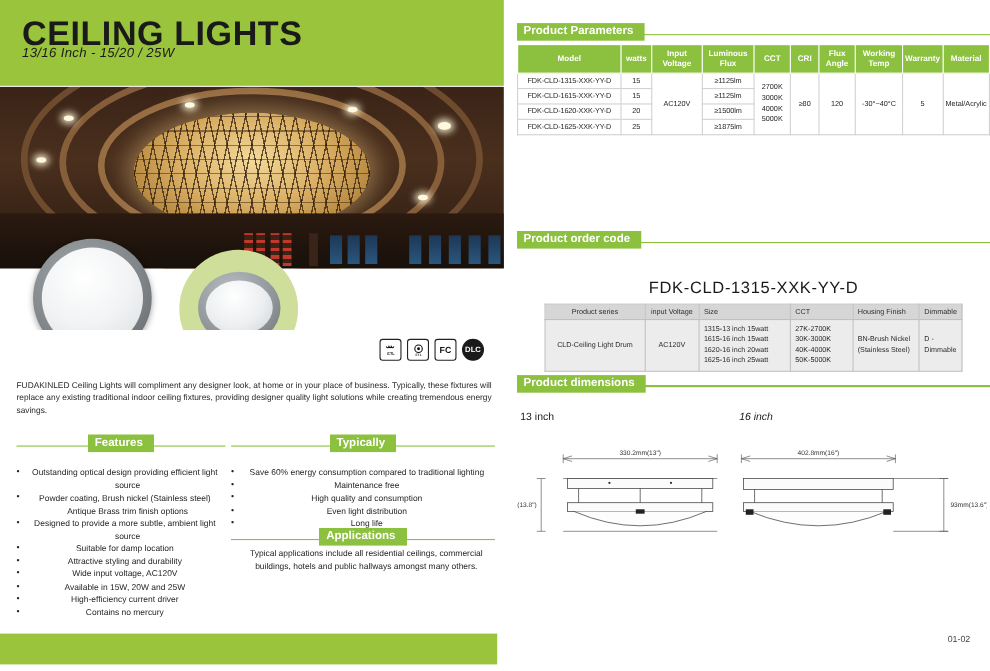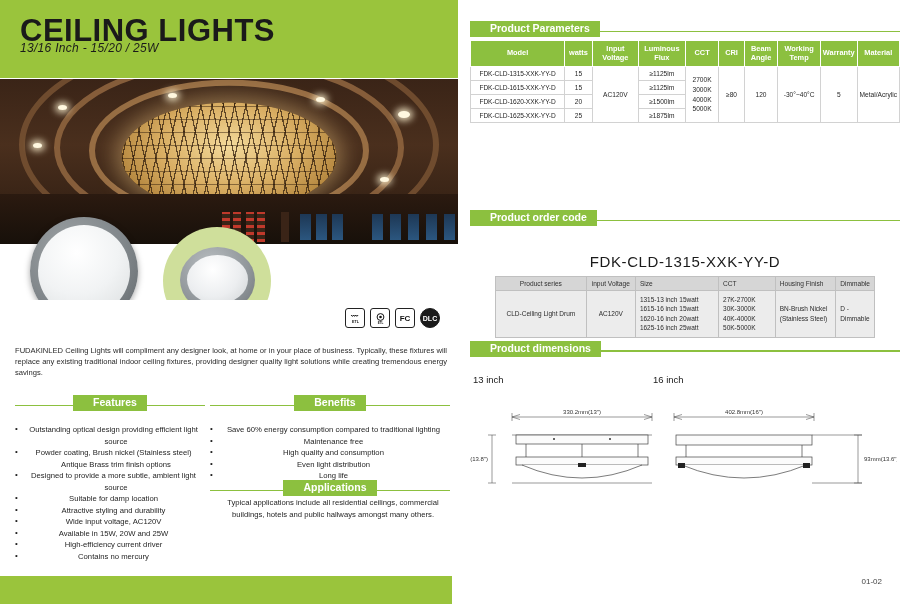--- a/index.html
+++ b/index.html
@@ -117,21 +117,21 @@
   
   .desc {
     position: absolute; left: 15px; top: 345px; width: 432px;
     font-size: 7.6px; line-height: 1.45; color: #2a2a2a; text-align: justify;
   }
 
   
   .sec-head { position: relative; height: 14px; }
   .sec-head .pill {
     display: inline-block; background: #8cc03f; color: #fff;
-    font-size: 10.5px; font-weight: bold; padding: 1px 10px 2px 20px;
+    font-size: 10.5px; font-weight: bold; padding: 1px 10px 2px 6px;
     position: relative; z-index: 2; line-height: 13px;
   }
   .sec-head .rule {
     position: absolute; left: 0; right: 0; bottom: 0; height: 1.4px; background: #8cc03f; z-index: 1;
   }
 
   .panel { position: absolute; text-align: center; }
   .bullets { list-style: none; margin-top: 18px; }
   .bullets li {
     font-size: 7.7px; line-height: 1.5; color: #1f1f1f;
@@ -270,21 +270,21 @@
       <li><span>Attractive styling and durability</span></li>
       <li><span>Wide input voltage, AC120V</span></li>
       <li><span>Available in 15W, 20W and 25W</span></li>
       <li><span>High-efficiency current driver</span></li>
       <li><span>Contains no mercury</span></li>
     </ul>
   </div>
 
   <div class="panel" style="left:210px; top:392px; width:240px;">
     <div class="sec-head">
-      <span class="pill">Benefits</span>
+      <span class="pill">Typically</span>
       <span class="rule"></span>
     </div>
     <ul class="bullets">
       <li><span>Save 60% energy consumption compared to traditional lighting</span></li>
       <li><span>Maintenance free</span></li>
       <li><span>High quality and consumption</span></li>
       <li><span>Even light distribution</span></li>
       <li><span>Long life</span></li>
     </ul>
   </div>
@@ -309,21 +309,21 @@
 
   <table class="spec" style="margin-top:8px;">
     <thead>
       <tr>
         <th style="width:23%">Model</th>
         <th style="width:6.5%">watts</th>
         <th style="width:11%">Input Voltage</th>
         <th style="width:11%">Luminous Flux</th>
         <th style="width:8%">CCT</th>
         <th style="width:6%">CRI</th>
-        <th style="width:8%">Beam Angle</th>
+        <th style="width:8%">Flux Angle</th>
         <th style="width:10%">Working Temp</th>
         <th style="width:8%">Warranty</th>
         <th style="width:11%">Material</th>
       </tr>
     </thead>
     <tbody>
       <tr>
         <td class="model">FDK-CLD-1315-XXK-YY-D</td>
         <td>15</td>
         <td rowspan="4">AC120V</td>
@@ -393,21 +393,21 @@
     </tbody>
   </table>
 
   <div class="sec-head" style="">
     <span class="pill">Product dimensions</span>
     <span class="rule"></span>
   </div>
 
   <div style="position:relative;margin-top:22px;height:120px;">
     <div class="dim-label" style="position:absolute;left:3px;top:0;">13 inch</div>
-    <div class="dim-label" style="position:absolute;left:183px;top:0;">16 inch</div>
+    <div class="dim-label" style="position:absolute;left:202px;top:0;font-style:italic;">16 inch</div>
 
     <svg width="200" height="95" viewBox="0 0 200 95" style="position:absolute;left:0;top:25px;">
       <g stroke="#555" stroke-width="0.6" fill="none">
         <line x1="42" y1="18" x2="182" y2="18"></line>
         <path d="M42 14v8M182 14v8"></path>
         <line x1="42" y1="18" x2="50" y2="15.5"></line>
           <line x1="42" y1="18" x2="50" y2="20.5"></line>
         <line x1="182" y1="18" x2="174" y2="15.5"></line>
           <line x1="182" y1="18" x2="174" y2="20.5"></line>
         <line x1="22" y1="36" x2="22" y2="84"></line>

